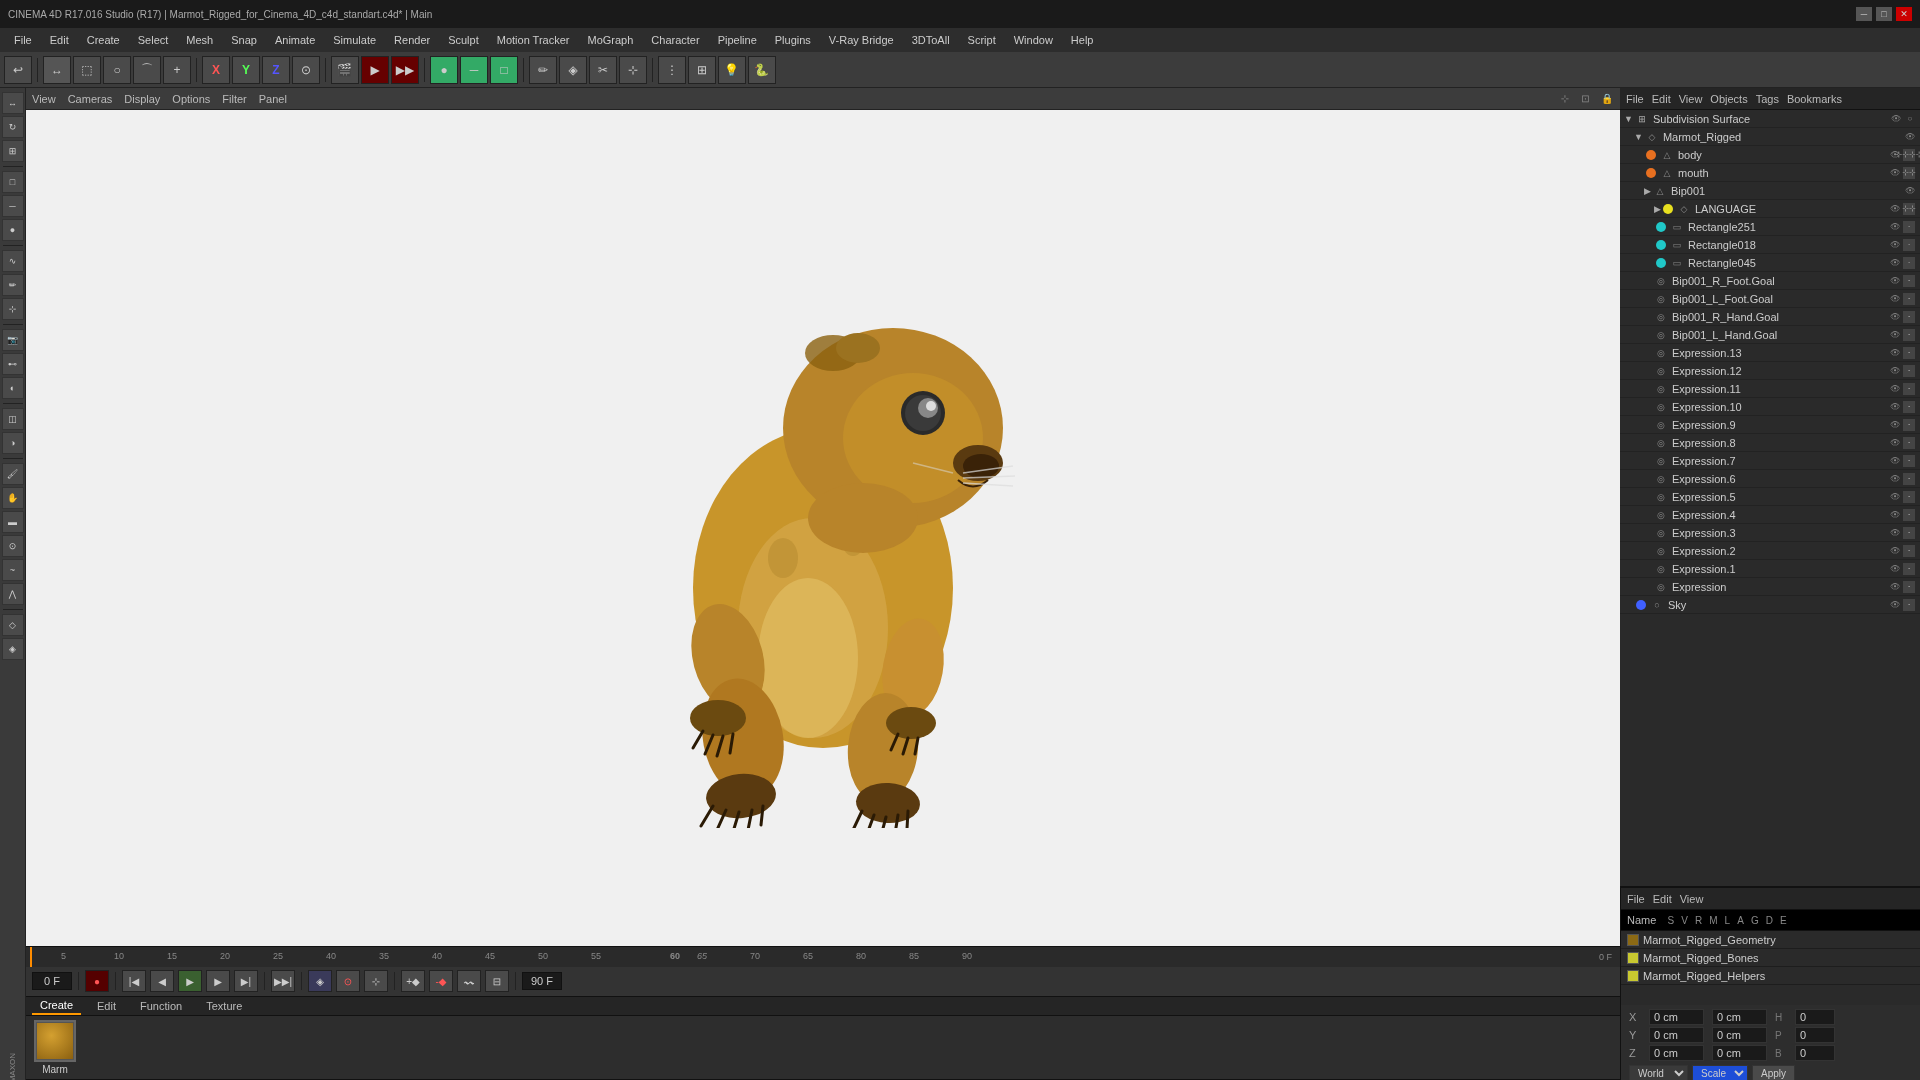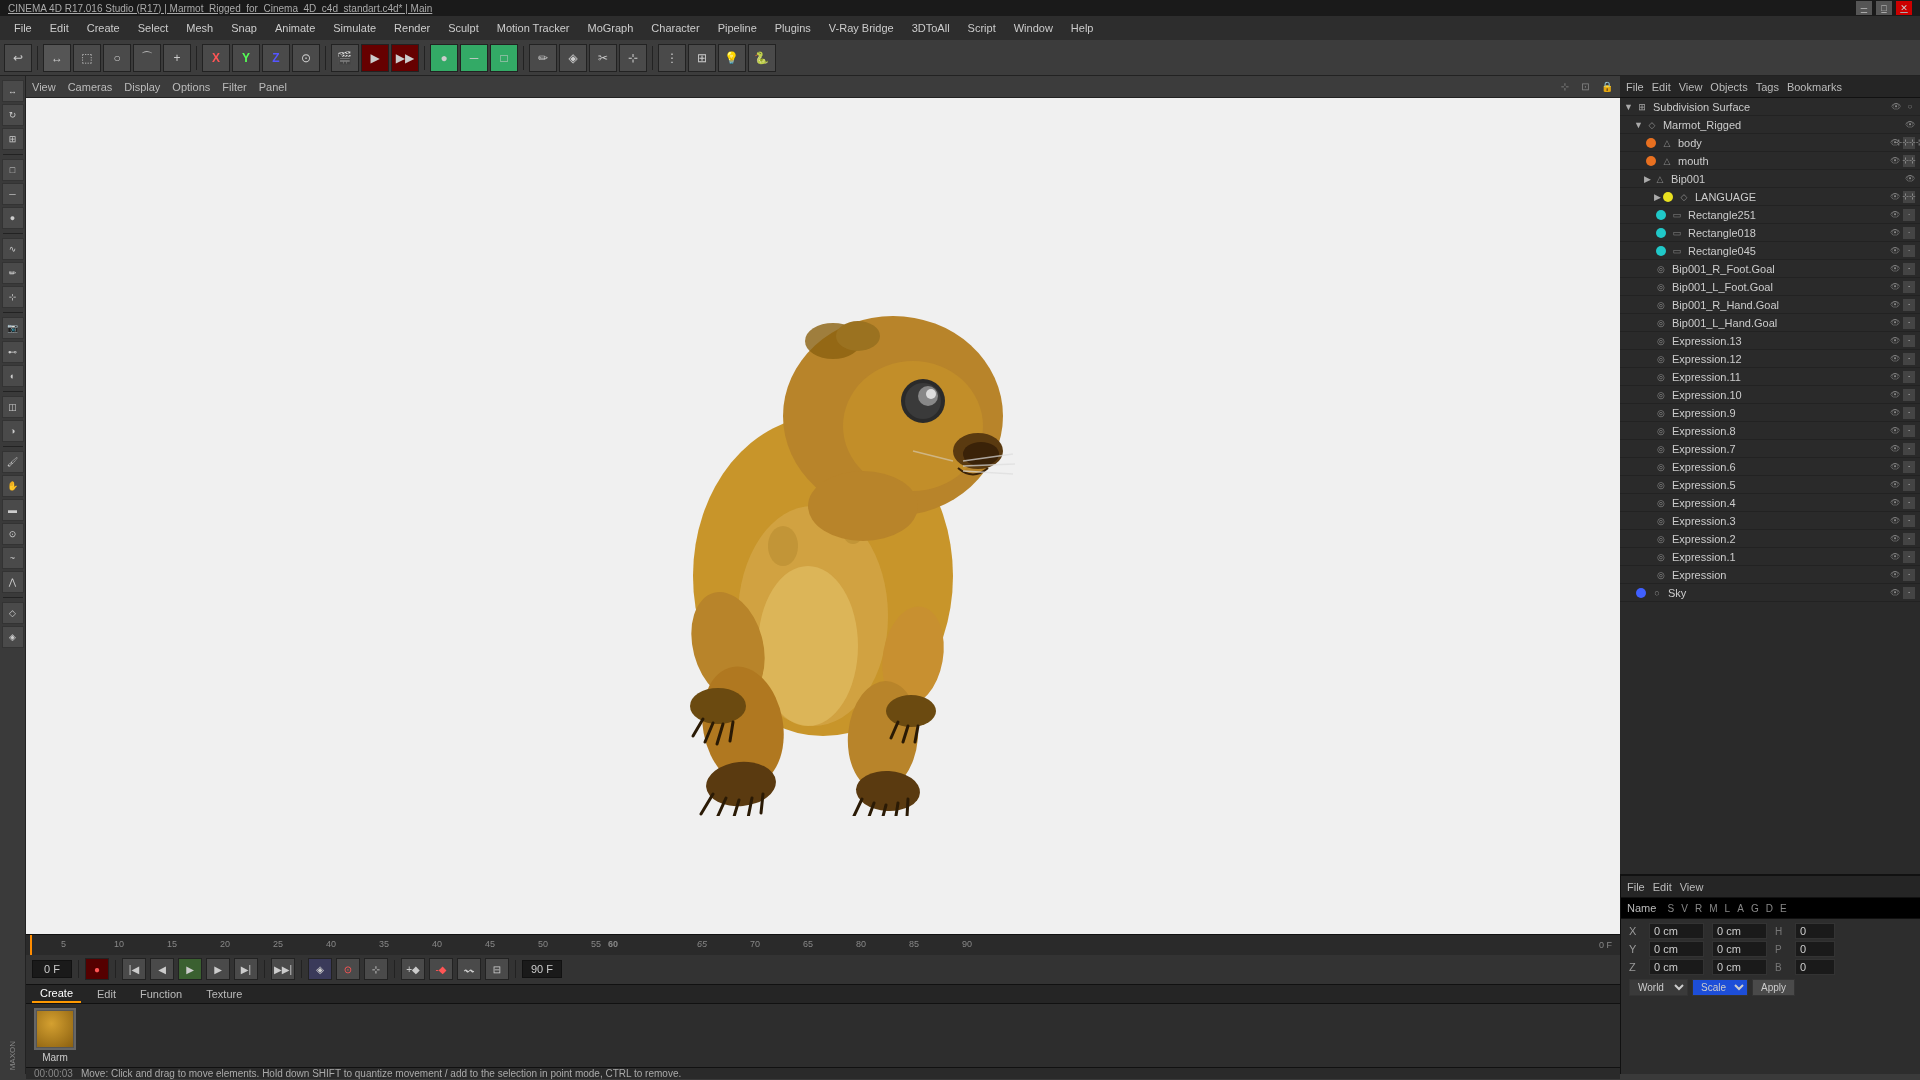--- a/index.html
+++ b/index.html
@@ -9,29 +9,28 @@
       background: #3a3a3a;
       font-family: Arial, sans-serif;
       font-size: 11px;
       color: #ccc;
       overflow: hidden;
       user-select: none;
     }
 
     
     #title-bar {
-      height: 16px;
+      height: 28px;
       background: #1a1a1a;
       display: flex;
       align-items: center;
       justify-content: space-between;
       padding: 0 8px;
       color: #aaa;
       font-size: 11px;
-      text-decoration: underline;
     }
     #title-bar .win-controls { display: flex; gap: 4px; }
     #title-bar .win-btn {
       width: 16px; height: 14px;
       background: #555; border: none; cursor: pointer;
       color: #ccc; font-size: 9px; display: flex; align-items: center; justify-content: center;
     }
 
     
     #menu-bar {
@@ -521,21 +520,21 @@
         <span class="timeline-marker" style="left: 88px;">10</span>
         <span class="timeline-marker" style="left: 141px;">15</span>
         <span class="timeline-marker" style="left: 194px;">20</span>
         <span class="timeline-marker" style="left: 247px;">25</span>
         <span class="timeline-marker" style="left: 300px;">40</span>
         <span class="timeline-marker" style="left: 353px;">35</span>
         <span class="timeline-marker" style="left: 406px;">40</span>
         <span class="timeline-marker" style="left: 459px;">45</span>
         <span class="timeline-marker" style="left: 512px;">50</span>
         <span class="timeline-marker" style="left: 565px;">55</span>
-        <span class="timeline-marker" style="left: 582px; font-weight: bold;">60</span>
+        <span class="timeline-marker" style="left: 644px; font-weight: bold;">60</span>
         <span class="timeline-marker" style="left: 671px; font-style: italic;">65</span>
         <span class="timeline-marker" style="left: 724px;">70</span>
         <span class="timeline-marker" style="left: 777px;">65</span>
         <span class="timeline-marker" style="left: 830px;">80</span>
         <span class="timeline-marker" style="left: 883px;">85</span>
         <span class="timeline-marker" style="left: 936px;">90</span>
         <span style="position:absolute; right:8px; font-size:9px; color:#888;">0 F</span>
       </div>
       <div id="timeline-controls">
         <div class="tl-time">0 F</div>
@@ -864,20 +863,34 @@
         <span style="color:#888; font-size:10px; margin-right:4px;">S</span>
         <span style="color:#888; font-size:10px; margin-right:4px;">V</span>
         <span style="color:#888; font-size:10px; margin-right:4px;">R</span>
         <span style="color:#888; font-size:10px; margin-right:4px;">M</span>
         <span style="color:#888; font-size:10px; margin-right:4px;">L</span>
         <span style="color:#888; font-size:10px; margin-right:4px;">A</span>
         <span style="color:#888; font-size:10px; margin-right:4px;">G</span>
         <span style="color:#888; font-size:10px; margin-right:4px;">D</span>
         <span style="color:#888; font-size:10px;">E</span>
       </div>
+      <div id="br-list">
+        <div class="br-item">
+          <div class="br-color-sq" style="background:#8B6914;"></div>
+          <span>Marmot_Rigged_Geometry</span>
+        </div>
+        <div class="br-item">
+          <div class="br-color-sq" style="background:#c8c830;"></div>
+          <span>Marmot_Rigged_Bones</span>
+        </div>
+        <div class="br-item">
+          <div class="br-color-sq" style="background:#c8c830;"></div>
+          <span>Marmot_Rigged_Helpers</span>
+        </div>
+      </div>
 
       <div id="coord-section" style="background:#2d2d2d; padding:4px 8px;">
         <div class="coord-row">
           <span class="coord-label">X</span>
           <input class="coord-input" value="0 cm" readonly="" style="width: 55px;">
           <span class="coord-sep"> </span>
           <input class="coord-input" value="0 cm" readonly="" style="width: 55px;">
           <span style="color:#777; font-size:10px; margin-left:4px; width:16px;">H</span>
           <input class="coord-input" value="0" readonly="" style="width: 40px;">
         </div>

